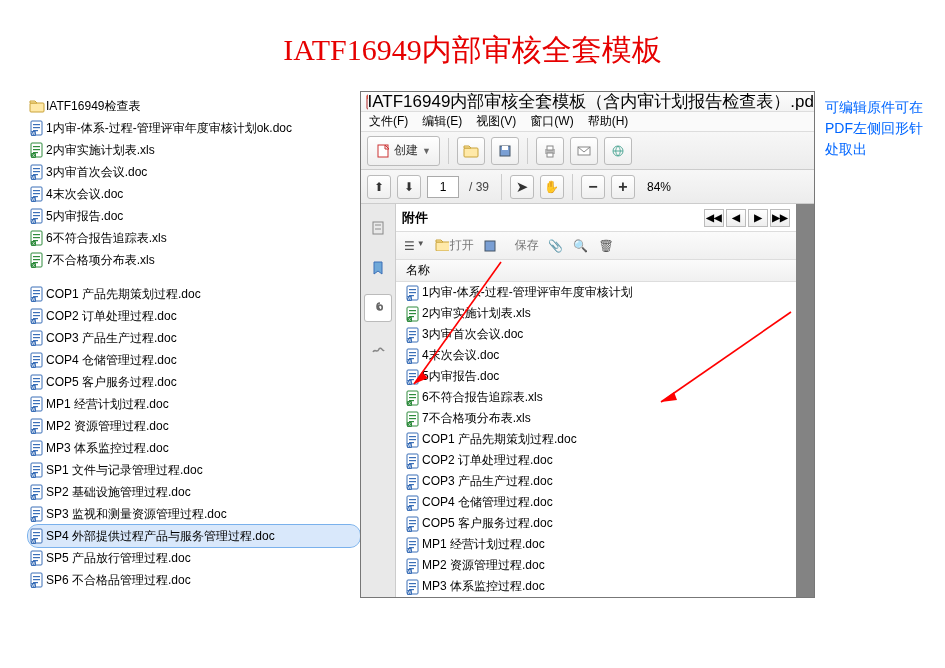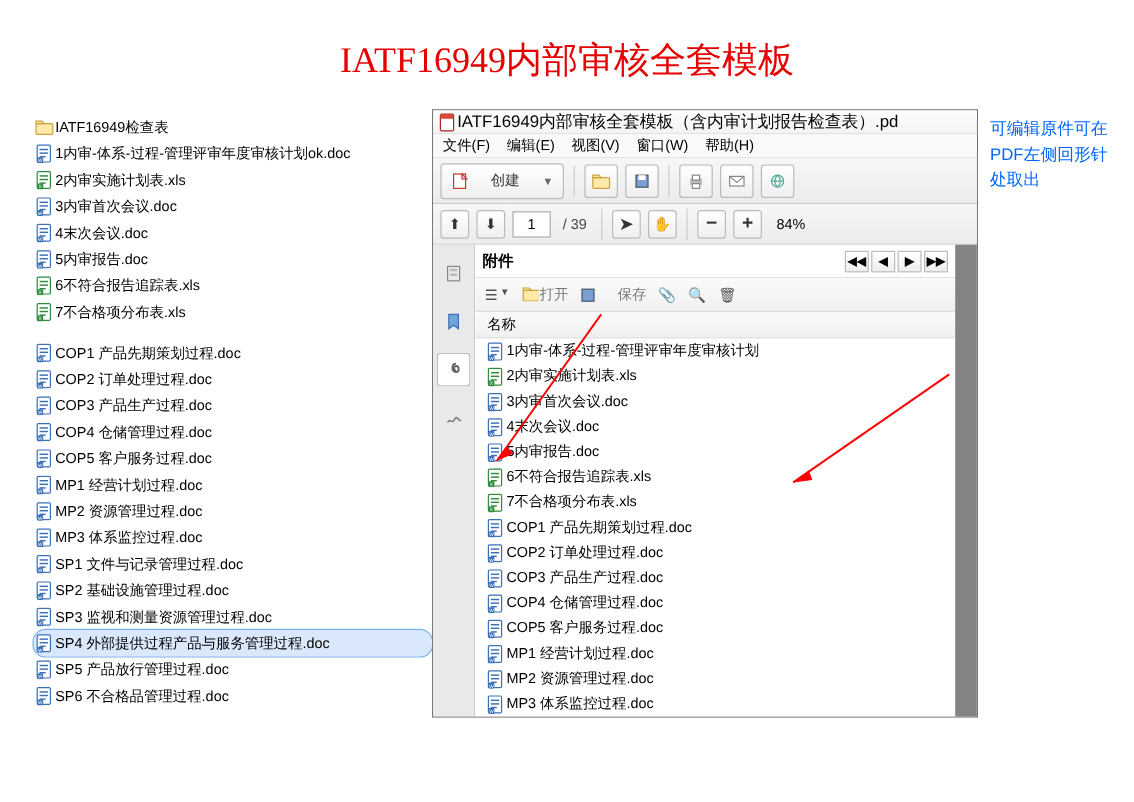--- a/index.html
+++ b/index.html
@@ -6,26 +6,26 @@
     body { width: 945px; height: 668px; background: #fff; overflow: hidden; font-size: 13px; }
     .title { color: #e60000; font-size: 30px; font-weight: normal; text-align: center; padding-top: 30px; padding-bottom: 18px; font-family: "SimSun", serif; }
     .content { display: flex; }
     .left-col { width: 360px; padding-left: 28px; padding-top: 6px; }
     .file-row { display: flex; align-items: center; height: 22px; font-size: 12px; color: #000; cursor: default; }
     .file-row.sel { background: #d9e8fb; outline: 1px solid #7ab1ec; border-radius: 10px; }
     .file-row .fi { width: 18px; display: inline-flex; justify-content: center; }
     .spacer { height: 12px; }
     .right-col { flex: 1; display: flex; padding-top: 2px; }
     .pdf-app { width: 455px; border: 1px solid #777; background: #fff; display: flex; flex-direction: column; position: relative; }
-    .pdf-titlebar { height: 20px; display: flex; align-items: center; background: linear-gradient(#fdfdfd,#f3f3f3); border-bottom: 1px solid #ddd; font-size: 14px; padding-left: 4px; overflow: hidden; white-space: nowrap; }
+    .pdf-titlebar { height: 20px; display: flex; align-items: center; background: linear-gradient(#fdfdfd,#f3f3f3); border-bottom: 1px solid #ddd; font-size: 17px; padding-left: 4px; overflow: hidden; white-space: nowrap; }
     .pdf-menubar { height: 20px; display: flex; align-items: center; font-size: 12px; gap: 14px; padding-left: 8px; border-bottom: 1px solid #ddd; background: #fafafa; }
     .tbar1 { height: 38px; display: flex; align-items: center; gap: 6px; padding: 0 6px; border-bottom: 1px solid #ccc; background: linear-gradient(#f7f7f7,#ececec); }
     .tbar2 { height: 34px; display: flex; align-items: center; gap: 6px; padding: 0 6px; border-bottom: 1px solid #ccc; background: linear-gradient(#f7f7f7,#ececec); }
     .tbtn { height: 28px; min-width: 28px; border: 1px solid #bbb; border-radius: 3px; background: linear-gradient(#fff,#efefef); display: inline-flex; align-items: center; justify-content: center; font-size: 12px; padding: 0 4px; cursor: pointer; color: #333; }
-    .tbtn-big { height: 30px; padding: 0 8px; gap: 19px; }
+    .tbtn-big { height: 30px; padding: 0 8px; gap: 4px; }
     .tbtn-sm { height: 24px; min-width: 24px; padding: 0 2px; }
     .sep { width: 1px; height: 26px; background: #ccc; margin: 0 2px; }
     .page-input { width: 32px; height: 22px; border: 1px solid #aaa; text-align: center; font-size: 12px; }
     .pg-of { font-size: 12px; color: #444; padding: 0 4px; }
     .zoom-val { font-size: 12px; padding: 0 4px 0 6px; }
     .doc-area { flex: 1; display: flex; min-height: 0; }
     .sidebar { width: 35px; background: #e9e9e9; border-right: 1px solid #ccc; display: flex; flex-direction: column; align-items: center; gap: 12px; padding-top: 10px; }
     .side-tab { width: 28px; height: 28px; display: flex; align-items: center; justify-content: center; cursor: pointer; border-radius: 3px; }
     .side-tab.active { background: #fff; box-shadow: inset 0 0 0 1px #bbb; }
     .attach-panel { flex: 1; display: flex; flex-direction: column; background: #fff; overflow: hidden; }

